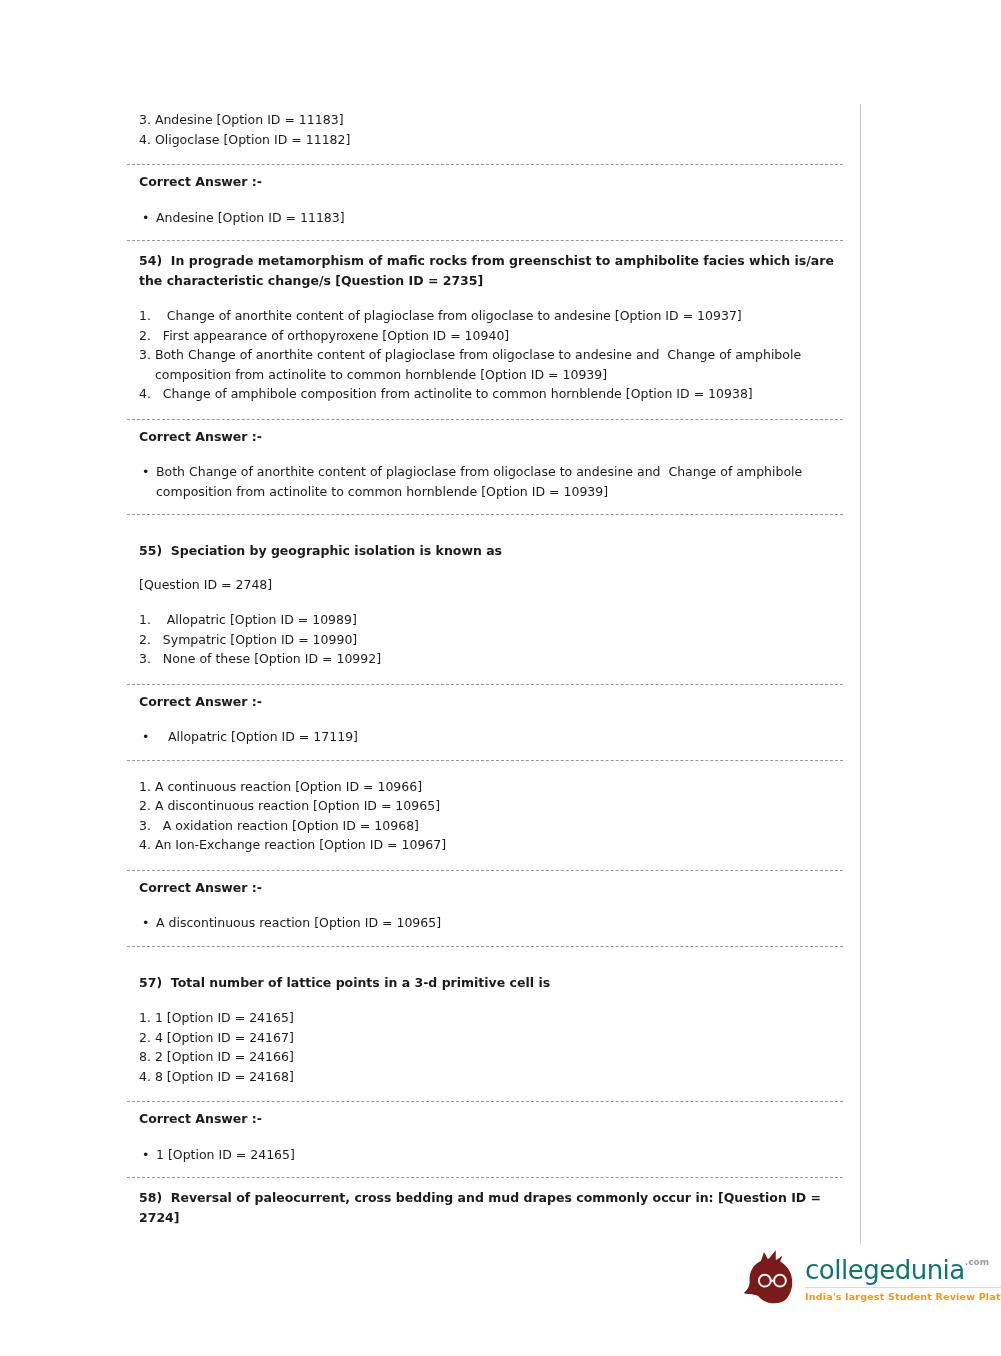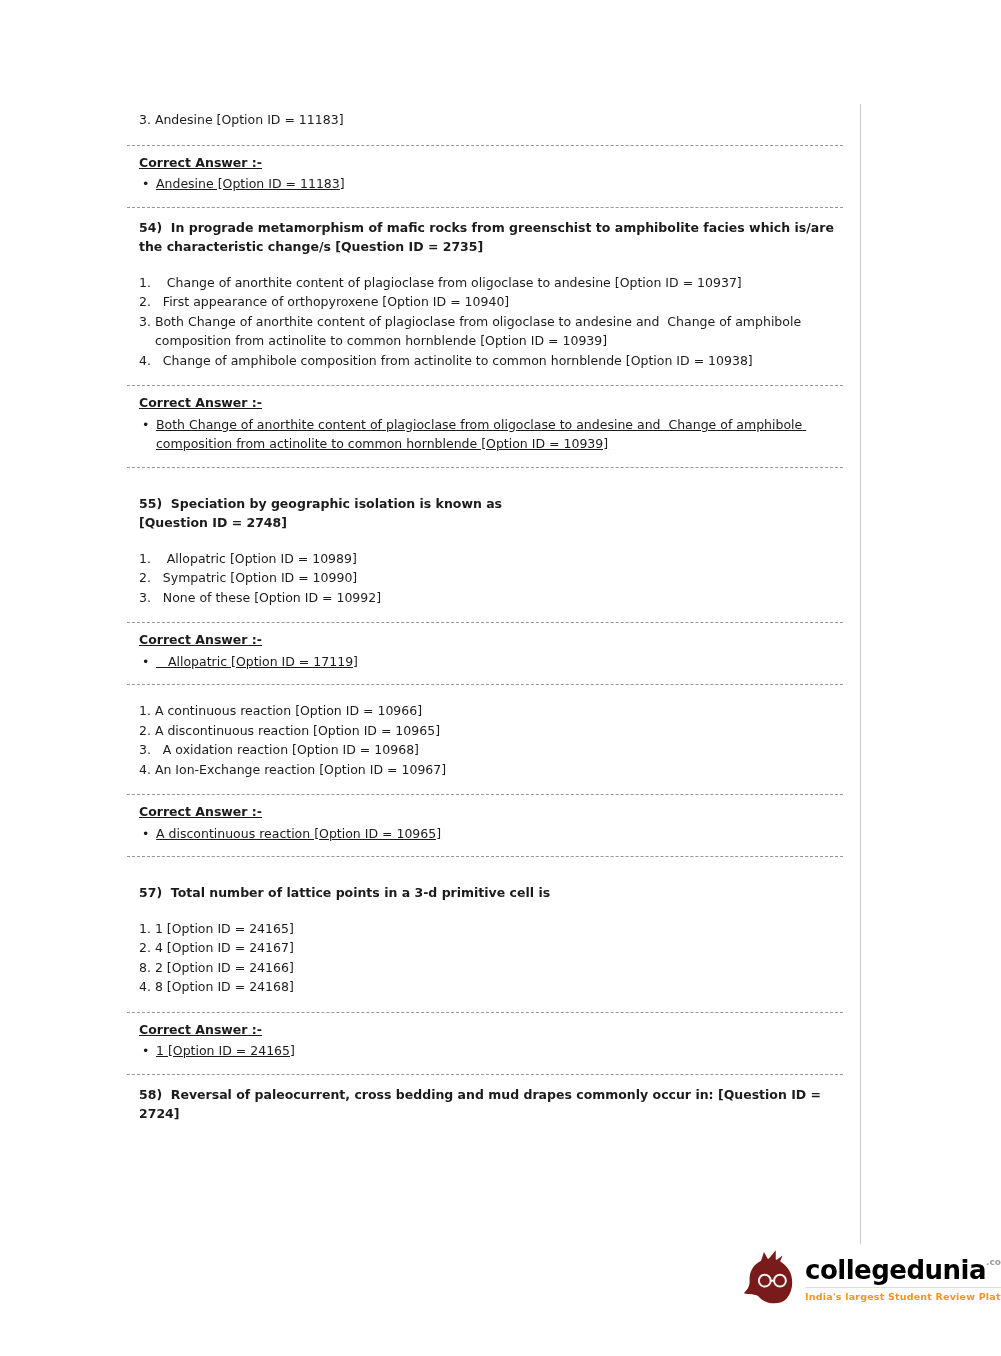--- a/index.html
+++ b/index.html
@@ -15,61 +15,61 @@
   .blocks { padding-top:6px; }
   .opts { margin-top:16px; padding-left:12px; }
   .blocks > .opts:first-child { margin-top:0; }
   .opt {
     line-height:19.5px; white-space:pre-wrap;
     padding-left:16px; text-indent:-16px;
   }
   .q-block { margin-top:10px; padding-left:12px; }
   .q-block.spaced { margin-top:26px; }
   .q-title { font-weight:bold; line-height:19.5px; white-space:pre-wrap; }
-  .q-id { font-weight:bold; line-height:19.5px; white-space:pre-wrap; }
+  .q-id { font-weight:normal; line-height:19.5px; margin-top:14px; white-space:pre-wrap; }
   .ans {
     margin-top:15px;
     border-top:1px dashed #979797;
     border-bottom:1px dashed #979797;
     padding:7px 16px 13px 12px;
-    text-decoration:underline;
   }
   .ans-label { font-weight:bold; line-height:19.5px; }
   .ans-item {
-    margin-top:2px; line-height:19.5px; white-space:pre-wrap;
+    margin-top:16px; line-height:19.5px; white-space:pre-wrap;
     position:relative; padding-left:17px;
   }
   .ans-item::before { content:"\2022"; position:absolute; left:3px; }
   .vline {
     position:absolute; left:860px; top:104px; width:1px; height:1140px;
     background:#c9c9c9;
   }
   .logo {
     position:absolute; left:742px; top:1248px;
     display:flex; align-items:center; gap:9px;
   }
   .logo-icon { display:block; }
   .brand-line { line-height:1; white-space:nowrap; }
   .brand {
-    font-size:26px; font-weight:bold; color:#000000; letter-spacing:-0.5px;
+    font-size:26px; font-weight:normal; color:#0f766e; letter-spacing:-0.5px;
   }
   .tld { font-size:9px; font-weight:bold; color:#9a9c9e; vertical-align:14px; }
   .tagline {
     margin-top:4px; padding-top:3px; border-top:1px solid #dcdcdc;
     font-size:9.5px; font-weight:bold; color:#f7941d; letter-spacing:0.2px;
     white-space:nowrap;
   }
 </style>
 </head>
 <body>
 
 <div class="content">
   <div class="blocks" id="blocks">
       <div class="opts">
         <div class="opt">3. Andesine [Option ID = 11183]</div>
+        <div class="opt">4. Oligoclase [Option ID = 11182]</div>
       </div>
       <div class="ans">
         <div class="ans-label">Correct Answer :-</div>
         <div class="ans-item">Andesine [Option ID = 11183]</div>
       </div>
       <div class="q-block">
         <div class="q-title">54)  In prograde metamorphism of mafic rocks from greenschist to amphibolite facies which is/are the characteristic change/s [Question ID = 2735]</div>
       </div>
       <div class="opts">
         <div class="opt">1.    Change of anorthite content of plagioclase from oligoclase to andesine [Option ID = 10937]</div>

